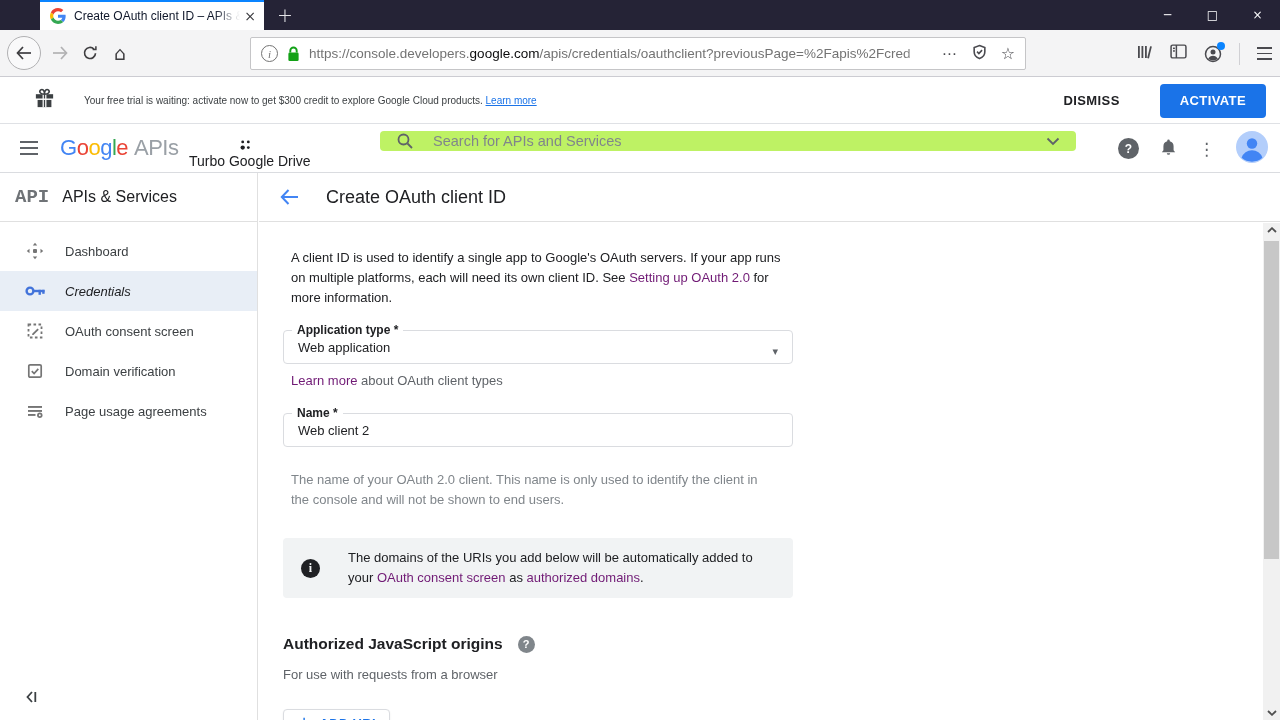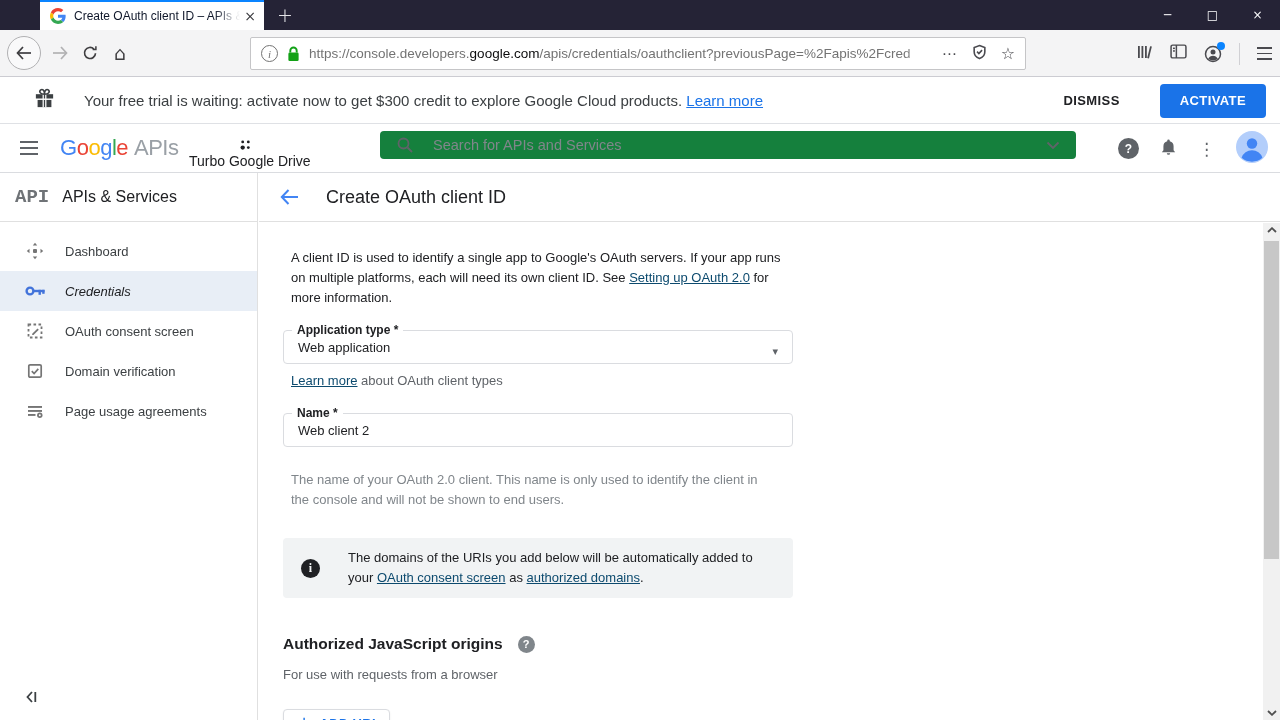--- a/index.html
+++ b/index.html
@@ -49,39 +49,39 @@
   .tb-right { position:absolute; right:8px; top:7px; height:33px; display:flex; align-items:center; gap:17px; }
   .tb-sep { width:1px; height:22px; background:#d0d0d4; }
   .hamburger-ff { display:flex; flex-direction:column; gap:3.5px; }
   .hamburger-ff i { display:block; width:15px; height:1.8px; background:#4a4a4f; }
   .acct-wrap { position:relative; display:flex; }
   .acct-dot { position:absolute; right:-3px; top:-3px; width:8px; height:8px; border-radius:50%; background:#0a84ff; }
 
   
   .banner { position:absolute; top:78px; left:0; right:0; height:46px; background:#fff;
             border-bottom:1px solid #dfe1e5; display:flex; align-items:center; padding:0 14px 0 33px; }
-  .banner-text { margin-left:28px; font-size:15px; color:#3c4043; }
+  .banner-text { margin-left:28px; font-size:10px; color:#3c4043; }
   .banner-link { color:#1a73e8; text-decoration:underline; cursor:pointer; }
   .banner-spacer { flex:1; }
   .dismiss-btn { font-size:13px; font-weight:bold; color:#202124; letter-spacing:.4px; margin-right:40px; cursor:pointer; }
   .activate-btn { background:#1a73e8; color:#fff; font-size:13px; font-weight:bold; letter-spacing:.4px;
                   height:34px; padding:0 20px; border:none; border-radius:4px; display:flex; align-items:center; cursor:pointer; }
 
   
   .app-header { position:absolute; top:124px; left:0; right:0; height:49px; background:#fff;
                 border-bottom:1px solid #dadce0; }
   .hamburger-g { position:absolute; left:20px; top:17px; display:flex; flex-direction:column; gap:4px; cursor:pointer; }
   .hamburger-g i { display:block; width:18px; height:2px; background:#5f6368; }
   .wordmark-row { position:absolute; left:60px; top:11px; display:flex; align-items:baseline; }
   .google-wm { font-size:22px; letter-spacing:-.5px; }
   .apis-wm { font-size:22px; color:#9aa0a6; margin-left:6px; letter-spacing:-.5px; }
   .project-sel { position:absolute; left:180px; top:14px; display:flex; align-items:center; cursor:pointer;flex-direction:column; }
   .project-name { font-size:14px; color:#202124; margin-left:9px; }
   .project-caret { font-size:11px; color:#202124; margin-left:9px; }
-  .search-bar { position:absolute; left:380px; top:7px; width:696px; height:28px; background:#15803d;
+  .search-bar { position:absolute; left:380px; top:7px; width:696px; height:20px; background:#bef264;
                 border-radius:4px; display:flex; align-items:center; padding:0 16px; }
   .search-input { flex:1; margin-left:19px; border:none; background:transparent; outline:none;
                   font-size:14.5px; color:#202124; font-family:inherit; }
   .search-input::placeholder { color:#80868b; }
   .gh-right { position:absolute; right:12px; top:0; height:49px; display:flex; align-items:center; gap:21px; }
   .help-circle { width:21px; height:21px; border-radius:50%; background:#5f6368; color:#fff; font-size:12px;
                  font-weight:bold; display:flex; align-items:center; justify-content:center; }
   .gh-dots { font-size:17px; color:#5f6368; }
 
   
@@ -99,21 +99,21 @@
   .sb-item.active .sb-label { color:#202124; }
   .sb-collapse { position:absolute; left:24px; bottom:16px; cursor:pointer; display:flex; }
 
   
   .main { position:absolute; top:173px; left:259px; right:0; bottom:0; background:#fff; }
   .page-header { height:49px; border-bottom:1px solid #e0e0e0; display:flex; align-items:center; }
   .back-btn { margin-left:21px; display:flex; cursor:pointer; }
   .page-title { margin-left:27px; font-size:18px; color:#202124; }
   .content { position:absolute; top:50px; left:0; right:17px; bottom:0; overflow:hidden; padding:25px 0 0 24px; }
   .intro { margin-left:8px; width:505px; font-size:13px; line-height:20px; color:#202124; }
-  a.gl, .gl { color:#0c4a6e; text-decoration:underline; cursor:pointer; }
+  a.gl, .gl { color:#701a75; cursor:pointer; }
 
   .field { position:relative; width:510px; height:34px; border:1px solid #dadce0; border-radius:4px;
            display:flex; align-items:center; padding:4px 14px; margin-top:22px; background:#fff; }
   .field-label { position:absolute; top:-8px; left:8px; background:#fff; padding:0 5px; font-size:12px;
                  font-weight:bold; color:#202124; }
   .field-value { font-size:13px; color:#202124; }
   .field input { border:none; outline:none; font-size:13px; color:#202124; font-family:inherit; width:100%; background:transparent; }
   .sel-caret { position:absolute; right:14px; top:14px; font-size:11px; color:#5f6368; }
   .sub-line { margin:9px 0 0 8px; font-size:13px; color:#5f6368; }
   .helper { margin:23px 0 0 8px; width:480px; font-size:13px; line-height:20px; color:#80868b; }

